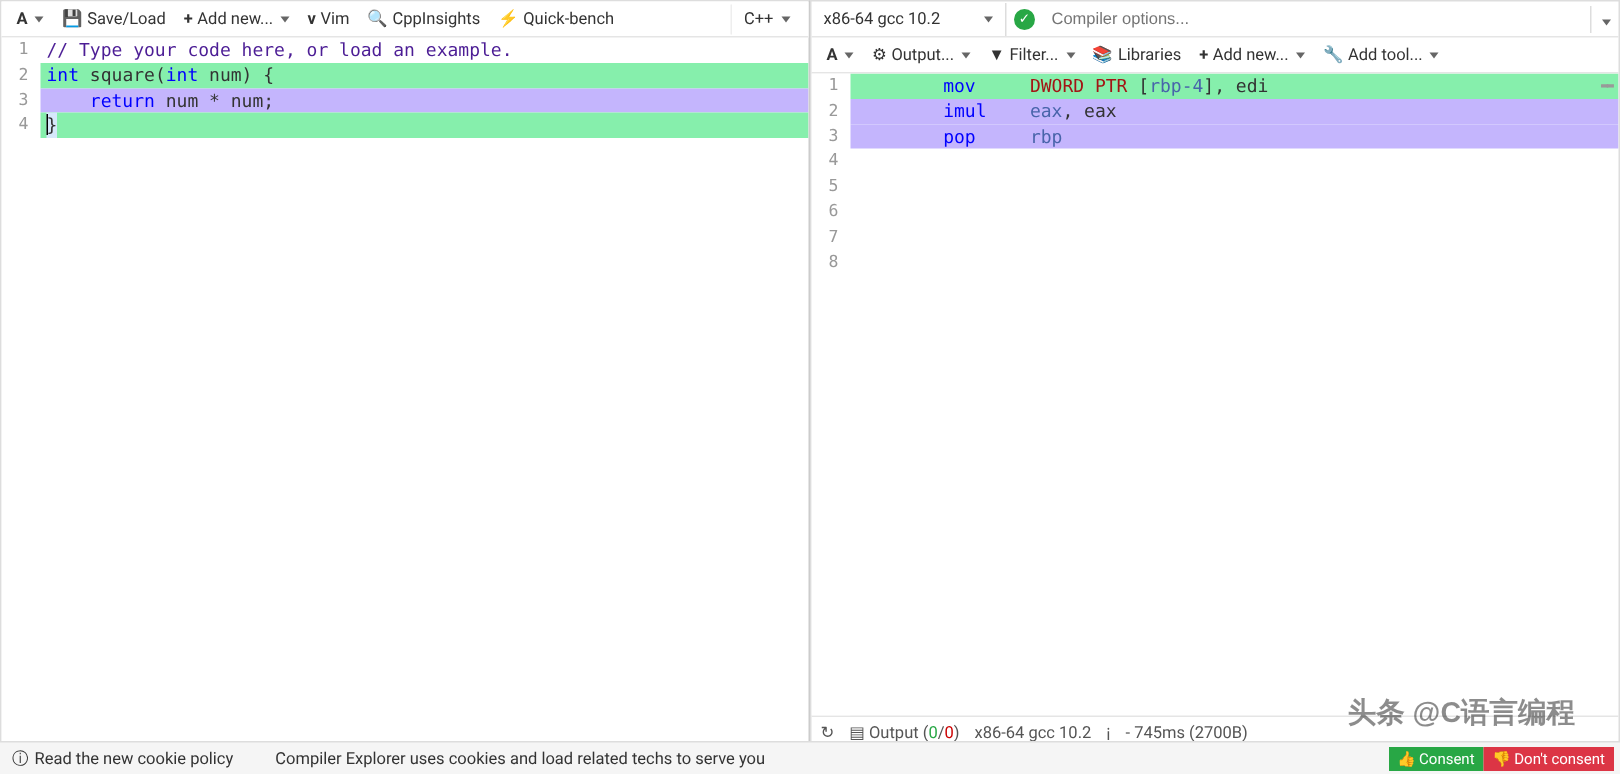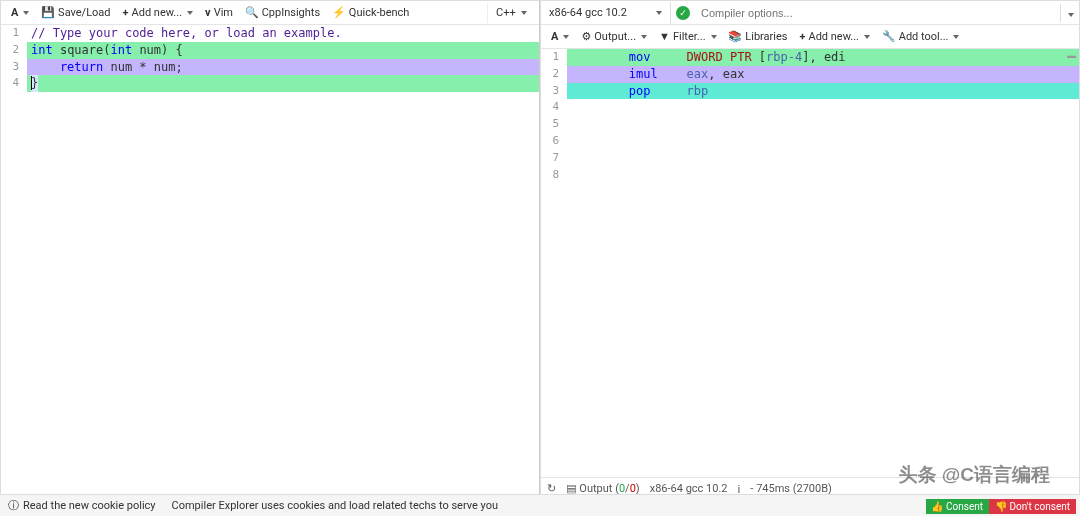--- a/index.html
+++ b/index.html
@@ -15,21 +15,21 @@
 .status-dot{width:14px;height:14px;border-radius:50%;background:#28a745;display:inline-flex;align-items:center;justify-content:center;color:#fff;font-size:9px;margin:0 5px}
 .opts-input{flex:1;height:22px;border:none;padding:0 6px;font-size:11px;color:#888;outline:none}
 .opts-caret{padding:2px 5px;border-left:1px solid #ddd;cursor:pointer}
 .editor{flex:1;display:flex;font-family:Consolas,Monaco,monospace;font-size:12px;line-height:1.4;overflow:auto;position:relative}
 .gutter{width:26px;text-align:right;color:#999;padding-right:8px;background:#fff;user-select:none;flex-shrink:0}
 .gutter div{height:16.8px;font-size:11px}
 .code{flex:1;position:relative}
 .code-line{height:16.8px;padding-left:4px;white-space:pre}
 .hl-yellow{background:#c4b5fd}
 .hl-cyan{background:#86efac}
-.hl-blue{background:#5eead4}
+.hl-blue{background:#c4b5fd}
 .c-comment{color:#4c1d95}
 .c-keyword{color:#0000ff}
 .c-type{color:#0000ff}
 .c-label{color:#008080}
 .c-op{color:#0000ff}
 .c-reg{color:#4864AA}
 .c-mem{color:#a31515}
 .right-top{display:flex;align-items:center;height:24px;border-bottom:1px solid #e5e5e5}
 .right-tools{display:flex;align-items:center;padding:2px 4px;border-bottom:1px solid #e5e5e5;height:24px}
 .cursor-box{position:relative}
@@ -160,21 +160,21 @@
       <span><span>▤ </span><span>Output (</span><span class="green">0</span><span>/</span><span class="red">0</span><span>)</span></span>
       <span>x86-64 gcc 10.2</span>
       <span>ℹ</span>
       <span>- 745ms (2700B)</span>
     </div>
   </div>
 </div>
 
 <div class="cookie-bar">
   <span style="margin-right:4px">ⓘ</span>
-  <span style="margin-right:16px">Read the new cookie policy</span>
+  <span style="margin-right:28px">Read the new cookie policy</span>
   <span>Compiler Explorer uses cookies and load related techs to serve you</span>
 </div>
 <div class="consent-btns">
   <div class="btn-consent">
       <span>👍</span>
       <span>Consent</span>
     </div>
   <div class="btn-noconsent">
       <span>👎</span>
       <span>Don't consent</span>

